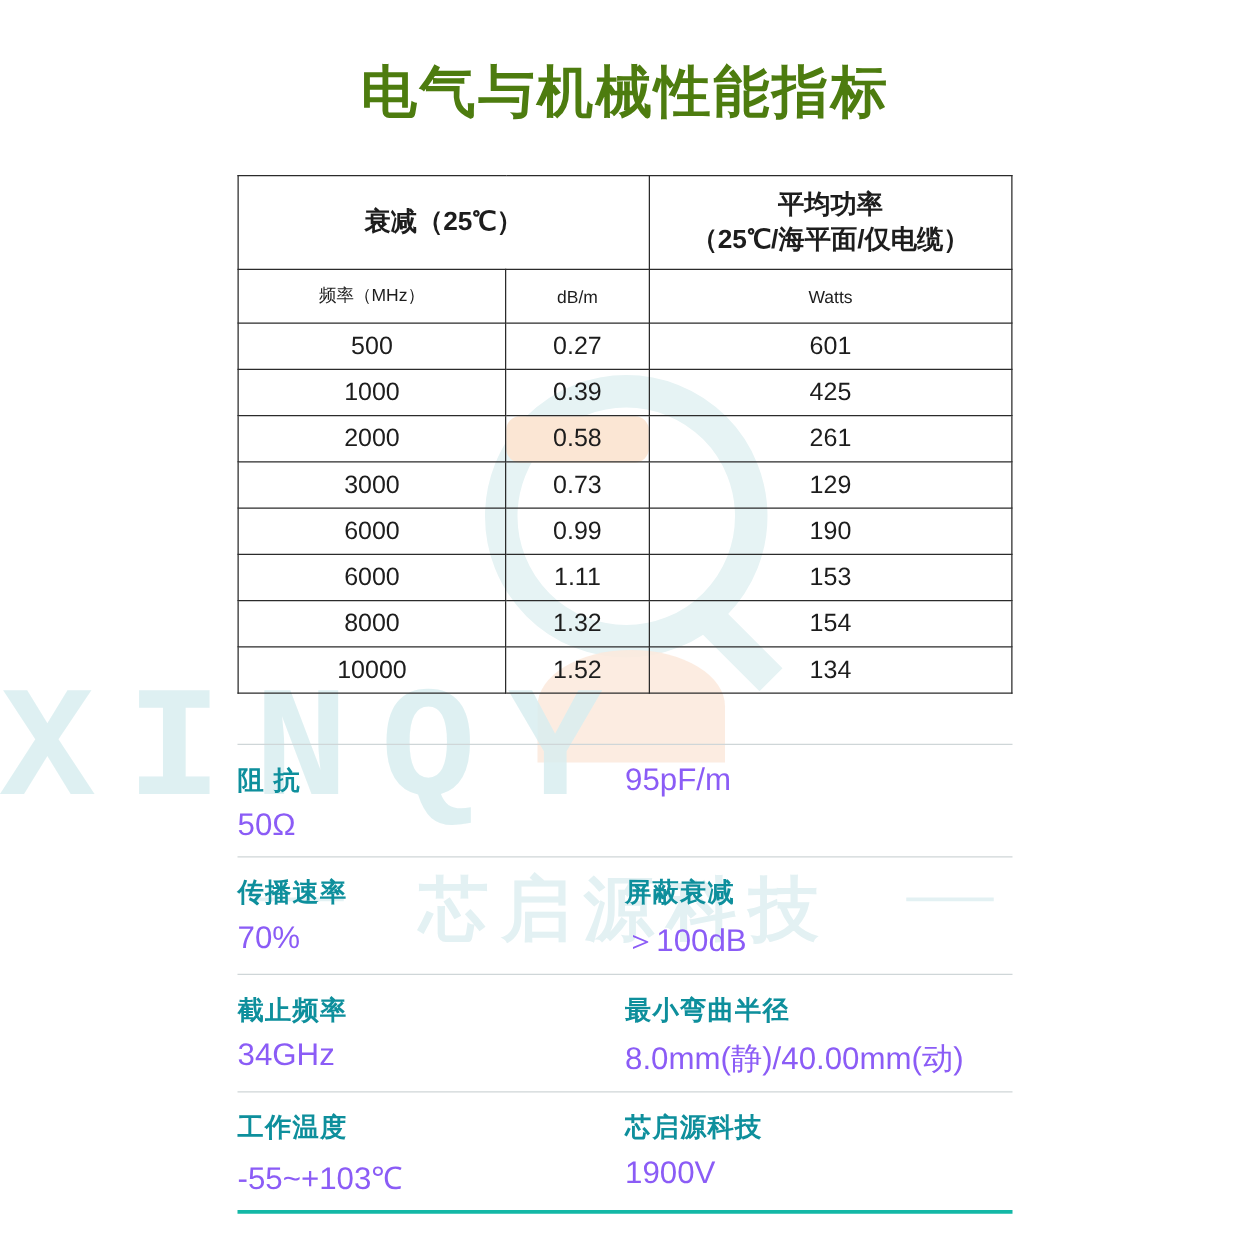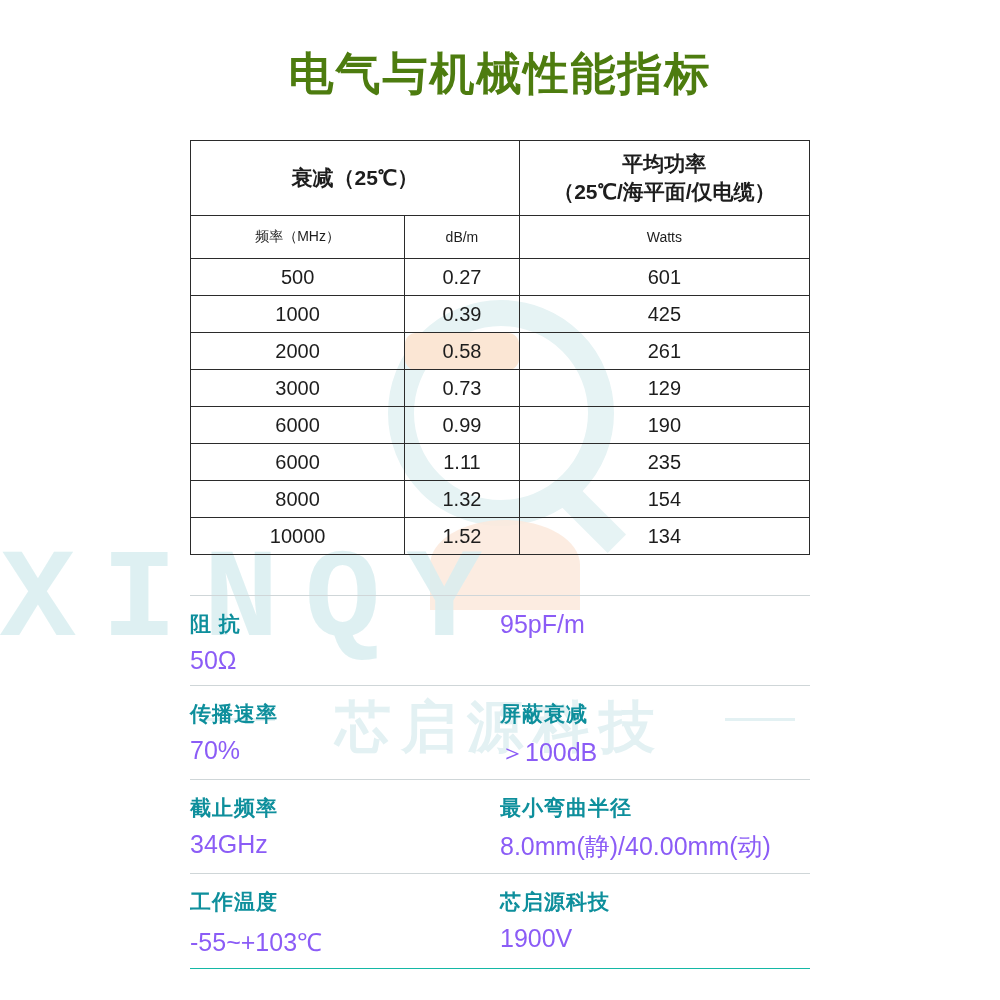--- a/index.html
+++ b/index.html
@@ -153,21 +153,21 @@
   .props {
     width: 620px;
     margin: 40px auto 0 auto;
   }
   .prop-row {
     display: flex;
     border-top: 1px solid #cfd6d8;
     padding: 14px 0 10px 0;
   }
   .prop-row:last-child {
-    border-bottom: 1px solid #14b8a6;
+    border-bottom: 3px solid #14b8a6;
   }
   .prop-cell {
     flex: 0 0 50%;
     box-sizing: border-box;
     padding-right: 10px;
   }
   .prop-label {
     color: #0e8f9c;
     font-size: 21px;
     font-weight: bold;
@@ -236,21 +236,21 @@
           <td class="val">129</td>
         </tr>
         <tr>
           <td class="val">6000</td>
           <td class="val">0.99</td>
           <td class="val">190</td>
         </tr>
         <tr>
           <td class="val">6000</td>
           <td class="val">1.11</td>
-          <td class="val">235</td>
+          <td class="val">153</td>
         </tr>
         <tr>
           <td class="val">8000</td>
           <td class="val">1.32</td>
           <td class="val">154</td>
         </tr>
         <tr>
           <td class="val">10000</td>
           <td class="val">1.52</td>
           <td class="val">134</td>

